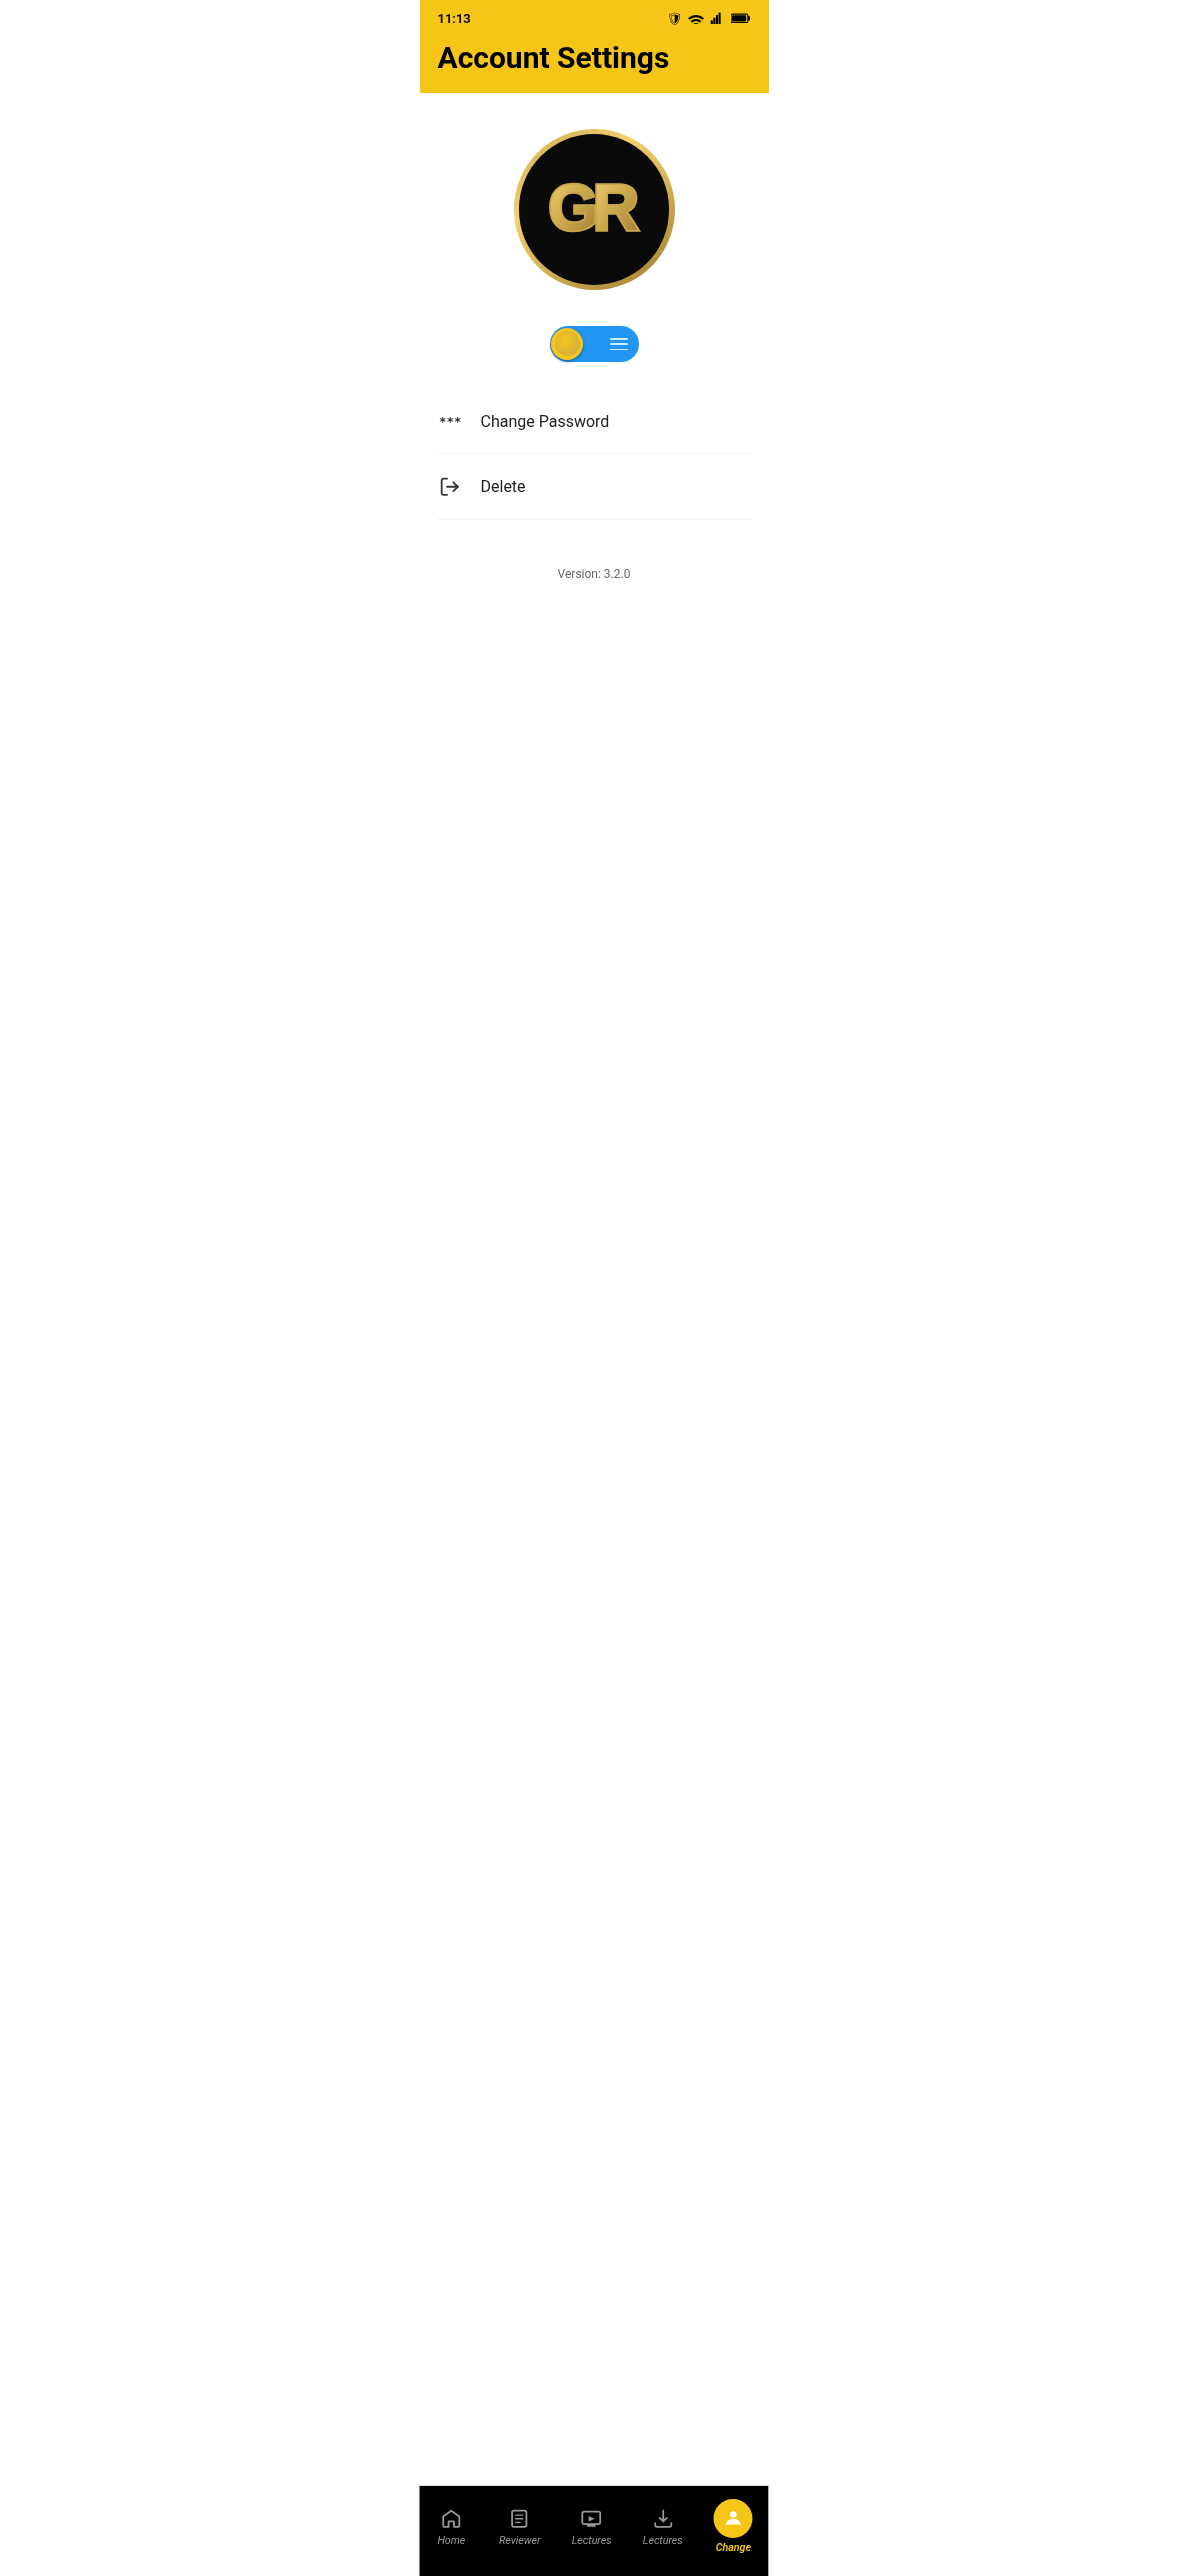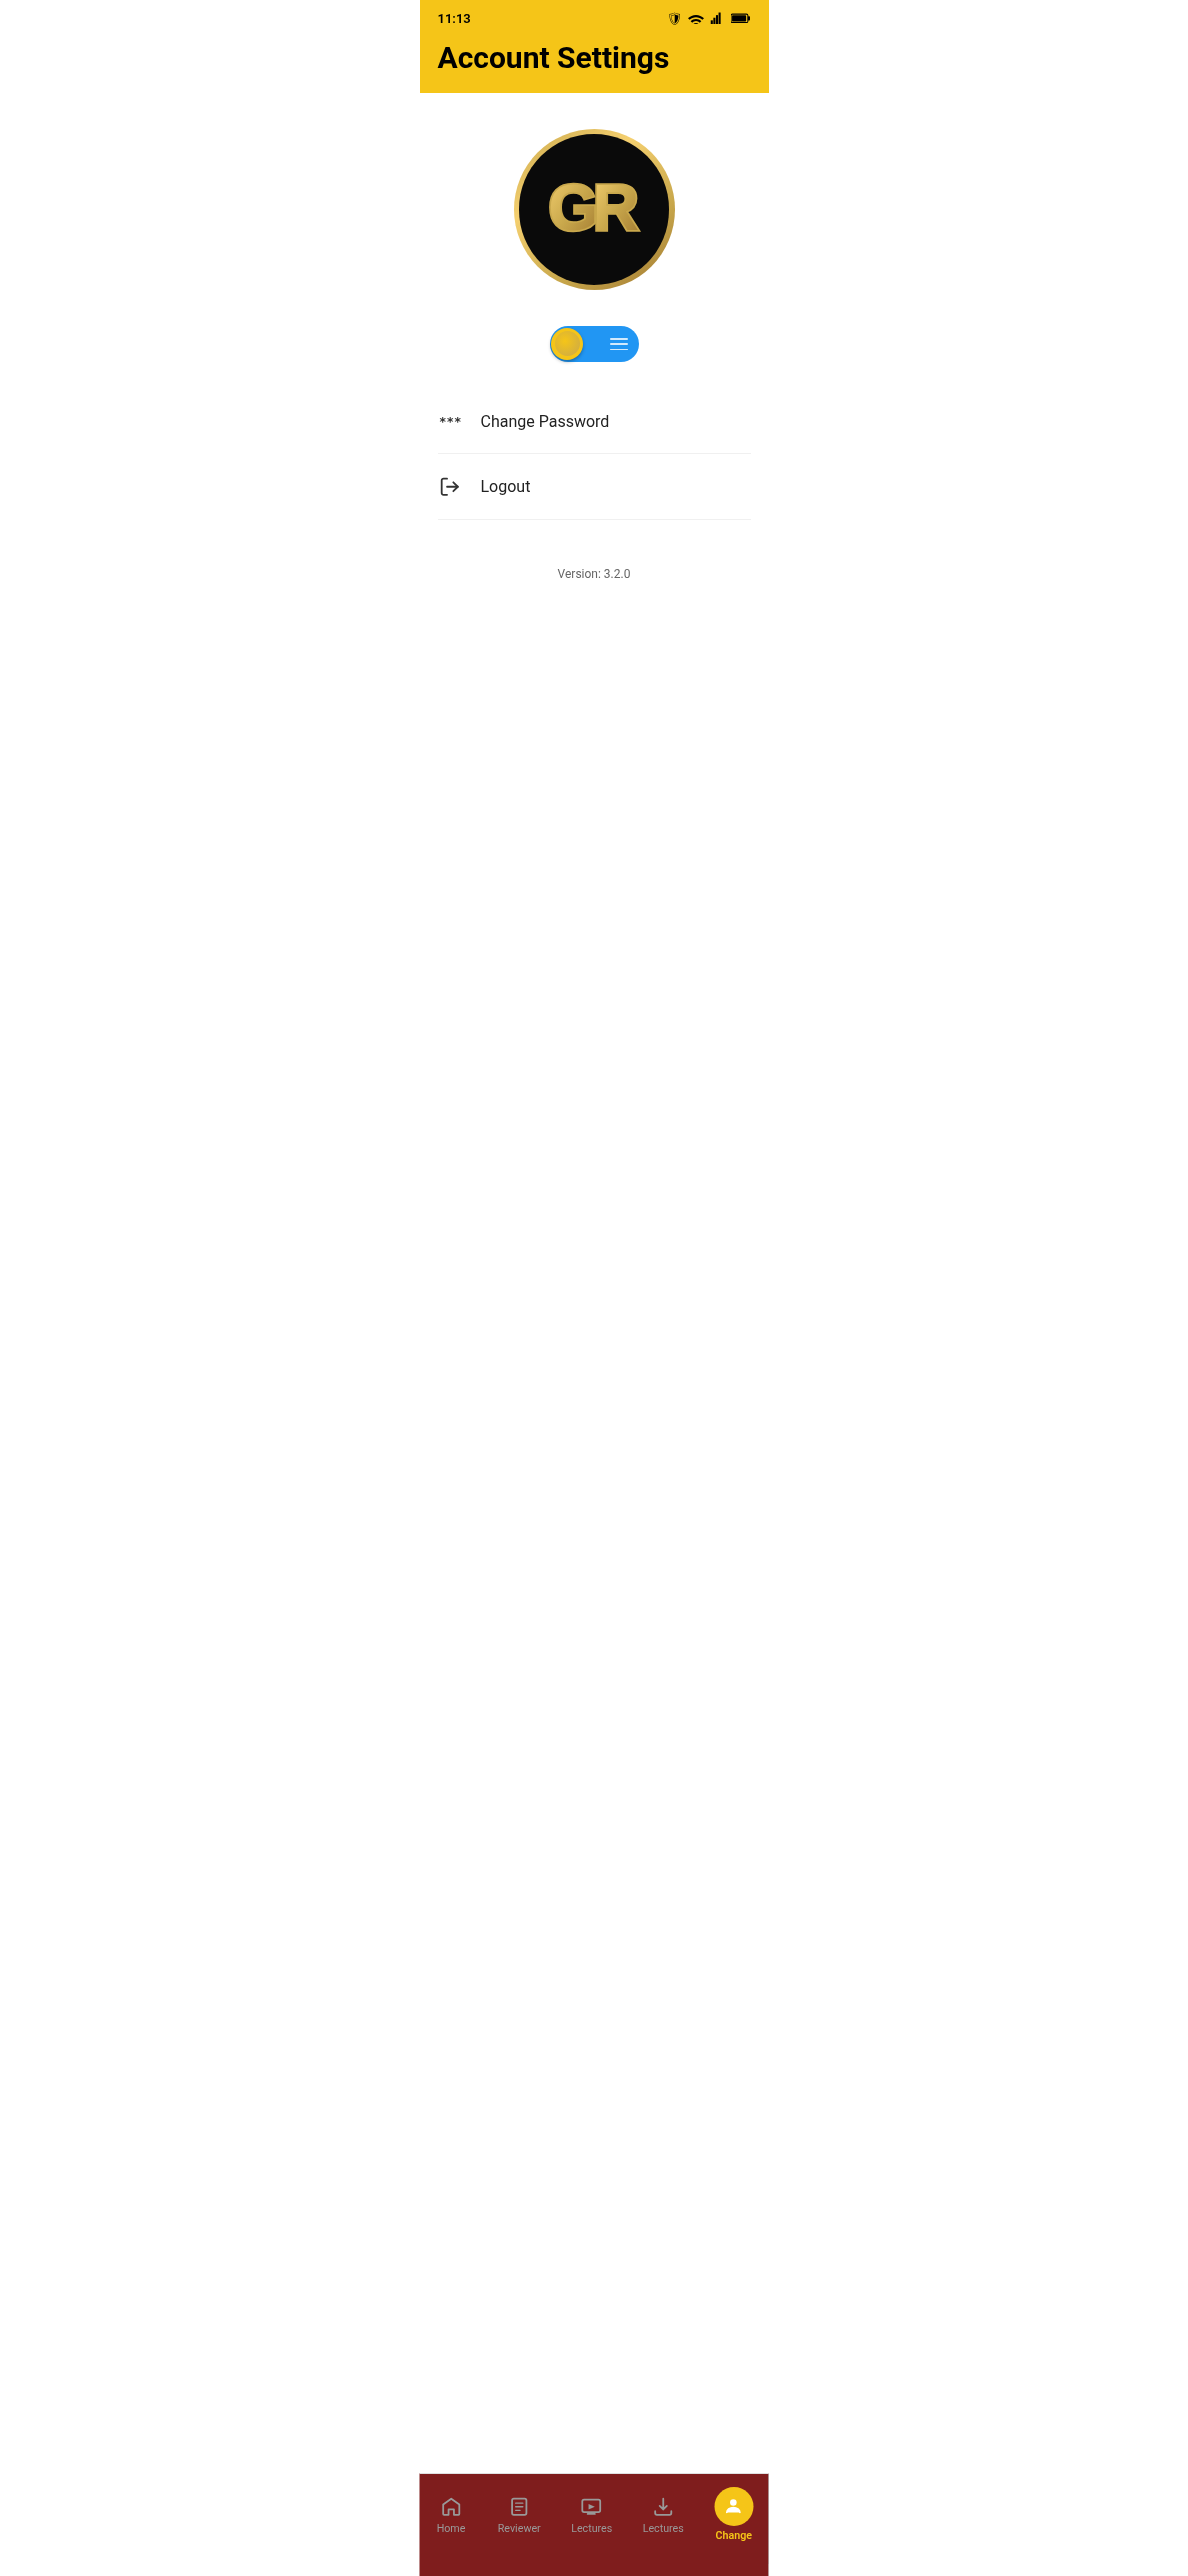--- a/index.html
+++ b/index.html
@@ -194,27 +194,28 @@
       color: #666;
     }
 
     
     .bottom-nav {
       position: fixed;
       bottom: 0;
       left: 50%;
       transform: translateX(-50%);
       width: 349px;
-      background: #7f1d1d;
+      background: #000000;
       border-top: 0.9px solid #e0e0e0;
       display: flex;
       justify-content: space-around;
       align-items: center;
-      padding: 9px 0 30px;
+      padding: 9px 0 18px;
       z-index: 100;
+      font-style: italic;
     }
 
     .nav-item {
       display: flex;
       flex-direction: column;
       align-items: center;
       gap: 3.6px;
       cursor: pointer;
       padding: 3.6px 10.7px;
       min-width: 54px;
@@ -330,21 +331,21 @@
 
 
     <div class="menu-item">
       <div class="menu-icon">
         <svg width="21.5" height="21.5" viewBox="0 0 24 24" fill="none" xmlns="http://www.w3.org/2000/svg">
           <path d="M9 21H5C4.46957 21 3.96086 20.7893 3.58579 20.4142C3.21071 20.0391 3 19.5304 3 19V5C3 4.46957 3.21071 3.96086 3.58579 3.58579C3.96086 3.21071 4.46957 3 5 3H9" stroke="#333" stroke-width="2" stroke-linecap="round" stroke-linejoin="round"></path>
           <polyline points="16 17 21 12 16 7" stroke="#333" stroke-width="2" stroke-linecap="round" stroke-linejoin="round"></polyline>
           <line x1="21" y1="12" x2="9" y2="12" stroke="#333" stroke-width="2" stroke-linecap="round"></line>
         </svg>
       </div>
-      <span class="menu-label">Logout</span>
+      <span class="menu-label">Delete</span>
     </div>
 
   </div>
 
   <div class="version-section">
     <span class="version-text">Version: 3.2.0</span>
   </div>
 
 </div>
 

